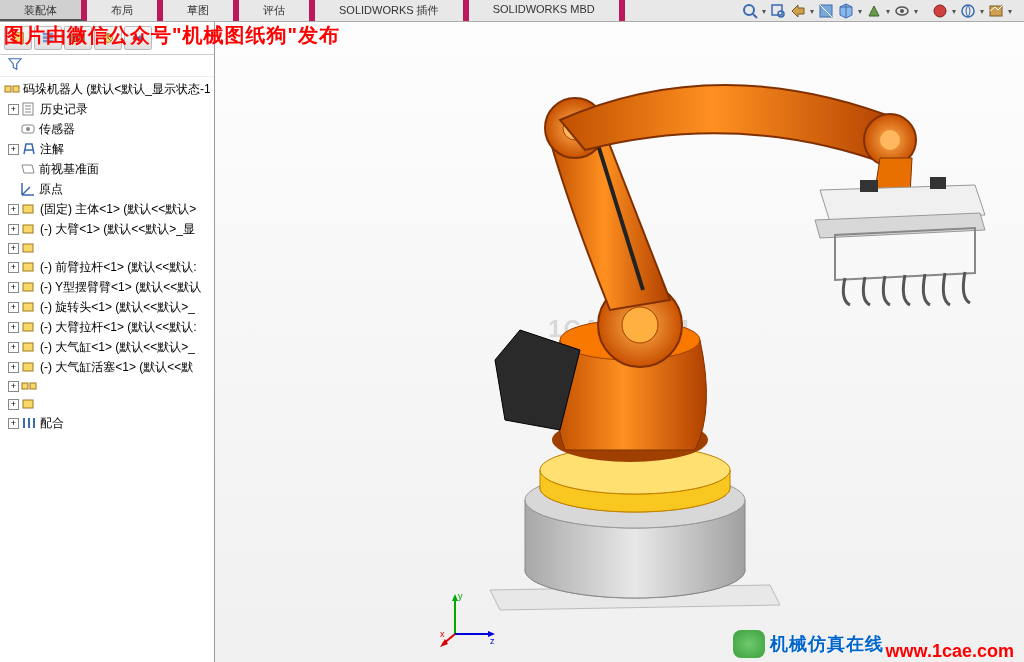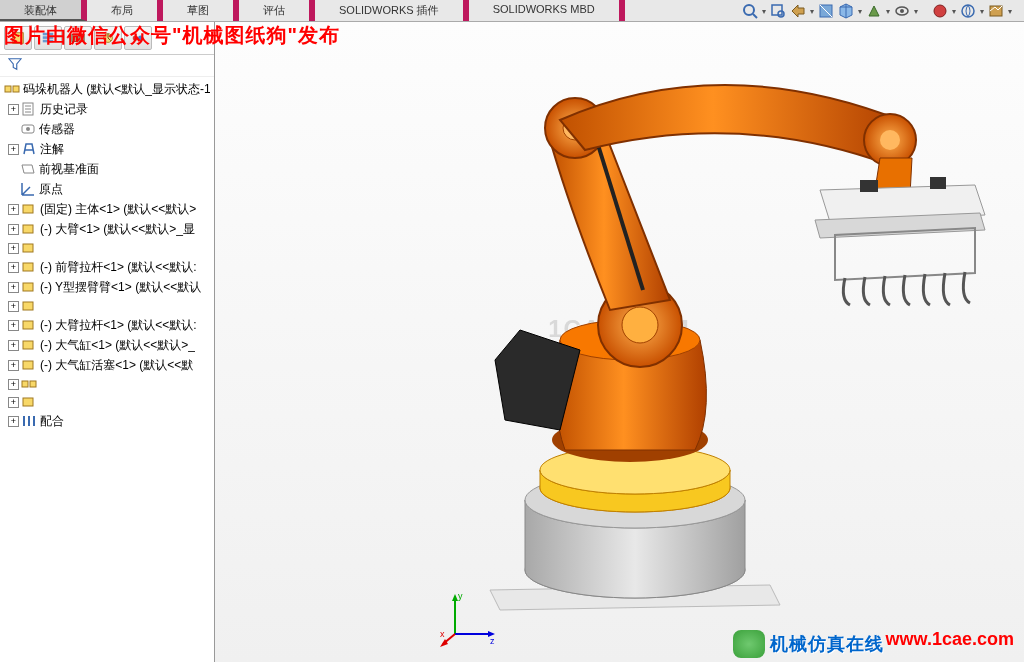--- a/index.html
+++ b/index.html
@@ -30,21 +30,21 @@
     .tree-body { flex: 1; overflow: hidden; padding: 2px 0; }
     .tree-item { display: flex; align-items: center; padding: 1px 4px; white-space: nowrap; overflow: hidden; cursor: pointer; font-size: 12px; line-height: 18px; }
     .expand { width: 11px; height: 11px; border: 1px solid #888; display: inline-flex; align-items: center; justify-content: center; font-size: 9px; margin-right: 2px; background: #fff; flex-shrink: 0; line-height: 9px; }
     .indent { display: inline-block; flex-shrink: 0; }
     .node-icon { width: 16px; height: 16px; margin-right: 3px; flex-shrink: 0; }
     .node-label { overflow: hidden; text-overflow: clip; }
     
     .viewport { flex: 1; position: relative; background: linear-gradient(#fdfdfd, #f0f0f0); }
     
     .wm-center { position: absolute; left: 50%; top: 48%; transform: translate(-50%, -50%); font-size: 24px; font-weight: bold; color: rgba(180,180,180,0.45); letter-spacing: 2px; pointer-events: none; }
-    .wm-br { position: absolute; right: 10px; bottom: 12px; font-size: 18px; font-weight: bold; color: #ff0000; }
+    .wm-br { position: absolute; right: 10px; bottom: 0; font-size: 18px; font-weight: bold; color: #ff0000; }
     .wm-chat { position: absolute; right: 140px; bottom: 4px; display: flex; align-items: center; gap: 5px; }
     .wm-chat .bubble { width: 32px; height: 28px; background: radial-gradient(#6fc96f,#3aa03a); border-radius: 8px; position: relative; }
     .wm-chat-text { font-size: 18px; color: #0066cc; font-weight: bold; letter-spacing: 1px; text-shadow: 1px 1px 0 #fff; }
     
     .triad { position: absolute; left: 225px; bottom: 10px; }
     .triad svg { width: 60px; height: 60px; }
     
     .robot-svg { position: absolute; left: 50%; top: 50%; transform: translate(-50%, -52%); width: 760px; height: 600px; pointer-events: none; }
   </style>
 </head>
@@ -261,20 +261,21 @@
             <rect x="2" y="4" width="10" height="8" fill="#f8d868" stroke="#a07820"></rect>
           </svg>
           <span class="node-label">(-) Y型摆臂臂&lt;1&gt; (默认&lt;&lt;默认</span>
         </div>
       <div class="tree-item">
           <span class="indent" style="width:4px"></span>
           <span class="expand">+</span>
           <svg class="node-icon" viewBox="0 0 16 16">
             <rect x="2" y="4" width="10" height="8" fill="#f8d868" stroke="#a07820"></rect>
           </svg>
+          <span class="node-label">(-) 旋转头&lt;1&gt; (默认&lt;&lt;默认&gt;_</span>
         </div>
       <div class="tree-item">
           <span class="indent" style="width:4px"></span>
           <span class="expand">+</span>
           <svg class="node-icon" viewBox="0 0 16 16">
             <rect x="2" y="4" width="10" height="8" fill="#f8d868" stroke="#a07820"></rect>
           </svg>
           <span class="node-label">(-) 大臂拉杆&lt;1&gt; (默认&lt;&lt;默认:</span>
         </div>
       <div class="tree-item">

